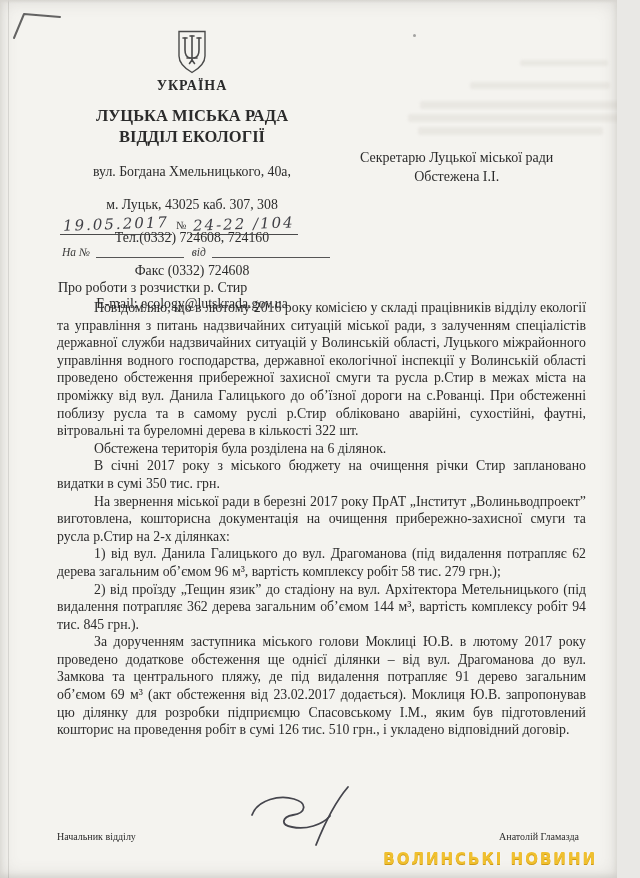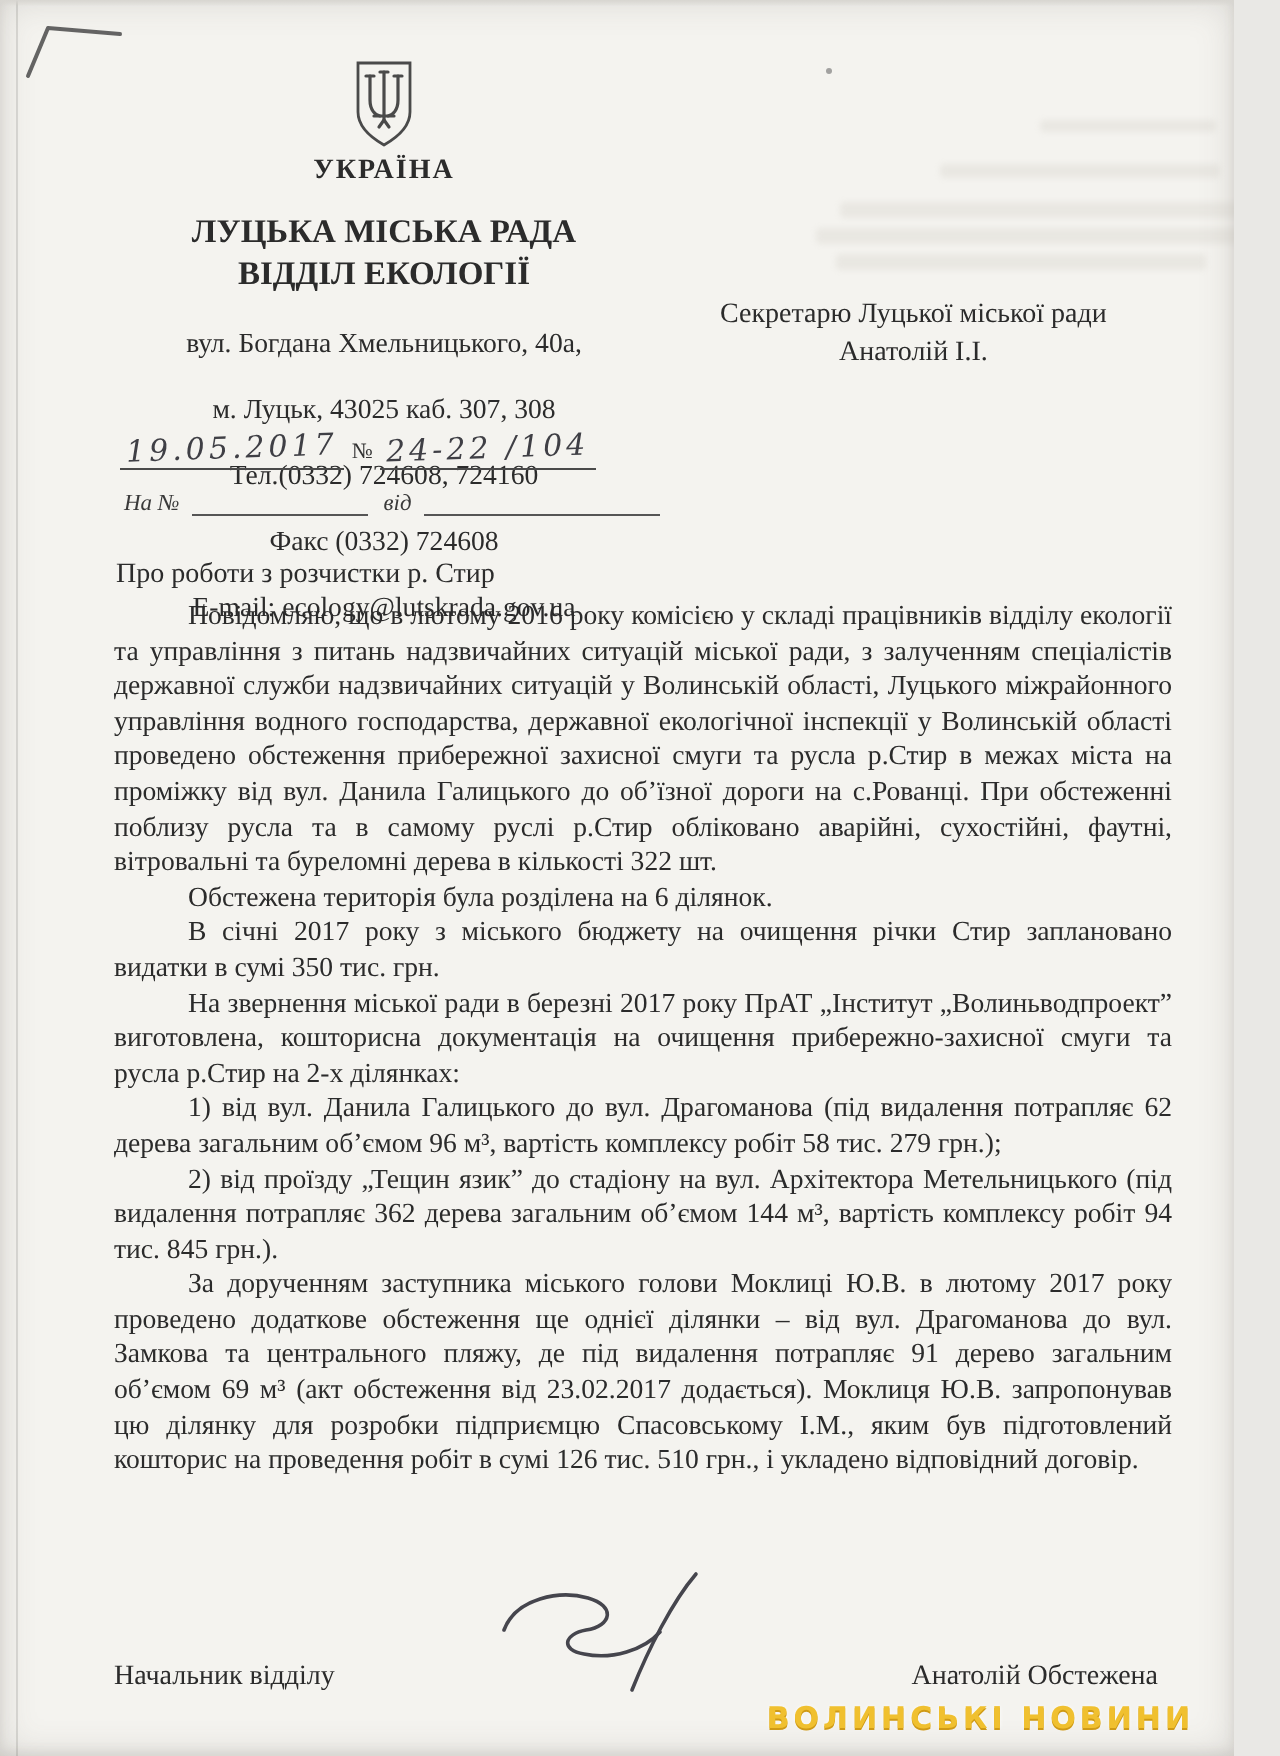--- a/index.html
+++ b/index.html
@@ -43,21 +43,21 @@
 
   
   .addressee{position:absolute;left:360px;top:148px;font-size:14px;line-height:19px;text-align:center;}
 
   
   .subject{position:absolute;left:58px;top:280px;font-size:14px;}
   .body{position:absolute;left:57px;top:299px;width:529px;font-size:13.8px;line-height:17.6px;text-align:justify;}
   .body p{margin:0;text-indent:37px;}
 
   
-  .sigrow{position:absolute;left:57px;top:831px;width:522px;display:flex;justify-content:space-between;font-size:14px;}
+  .sigrow{position:absolute;left:57px;top:831px;width:522px;display:flex;justify-content:space-between;font-size:10px;}
   .sig-scribble{position:absolute;left:246px;top:785px;}
 
   
   .corner-mark{position:absolute;left:8px;top:8px;}
 
   
   .bleed{position:absolute;background:#b9b4a9;opacity:.18;filter:blur(1.6px);border-radius:2px;}
   .dot{position:absolute;width:3px;height:3px;background:#6a6a6a;border-radius:50%;opacity:.6;}
 
   
@@ -118,21 +118,21 @@
   <div class="refline">
     <span class="ref-underline"><span class="hw">19.05.2017</span></span><span class="no-symbol">№</span><span class="ref-underline"><span class="hw">24-22 /104</span></span>
   </div>
 
   <div class="replyline">
     <span>На №</span><span class="blank b1"></span><span class="vid">від</span><span class="blank b2"></span>
   </div>
 
   <div class="addressee">
     <div>Секретарю Луцької міської ради</div>
-    <div>Анатолій І.І.</div>
+    <div>Обстежена І.І.</div>
   </div>
 
   <div class="subject">Про роботи з розчистки р. Стир</div>
 
   <div class="body">
     <p>Повідомляю, що в лютому 2016 року комісією у складі працівників відділу екології та управління з питань надзвичайних ситуацій міської ради, з залученням спеціалістів державної служби надзвичайних ситуацій у Волинській області, Луцького міжрайонного управління водного господарства, державної екологічної інспекції у Волинській області проведено обстеження прибережної захисної смуги та русла р.Стир в межах міста на проміжку від вул. Данила Галицького до об’їзної дороги на с.Рованці. При обстеженні поблизу русла та в самому руслі р.Стир обліковано аварійні, сухостійні, фаутні, вітровальні та буреломні дерева в кількості 322 шт.</p>
     <p>Обстежена територія була розділена на 6 ділянок.</p>
     <p>В січні 2017 року з міського бюджету на очищення річки Стир заплановано видатки в сумі 350 тис. грн.</p>
     <p>На звернення міської ради в березні 2017 року ПрАТ „Інститут „Волиньводпроект” виготовлена, кошторисна документація на очищення прибережно-захисної смуги та русла р.Стир на 2-х ділянках:</p>
     <p>1) від вул. Данила Галицького до вул. Драгоманова (під видалення потрапляє 62 дерева загальним об’ємом 96 м³, вартість комплексу робіт 58 тис. 279 грн.);</p>
@@ -142,18 +142,18 @@
 
   <svg class="sig-scribble" width="120" height="62" viewBox="0 0 120 62">
     <g fill="none" stroke="#33333c" stroke-width="1.8" stroke-linecap="round" opacity="0.9">
       <path d="M6,30 C12,14 34,10 48,14 C62,18 60,28 47,30 C36,32 34,40 46,42 C60,45 76,40 84,31"></path>
       <path d="M70,60 C78,40 90,16 102,2"></path>
     </g>
   </svg>
 
   <div class="sigrow">
     <span>Начальник відділу</span>
-    <span>Анатолій Обстежена</span>
+    <span>Анатолій Гламазда</span>
   </div>
 
   <div class="watermark">ВОЛИНСЬКІ НОВИНИ</div>
 
 </div>
 
 </body></html>

